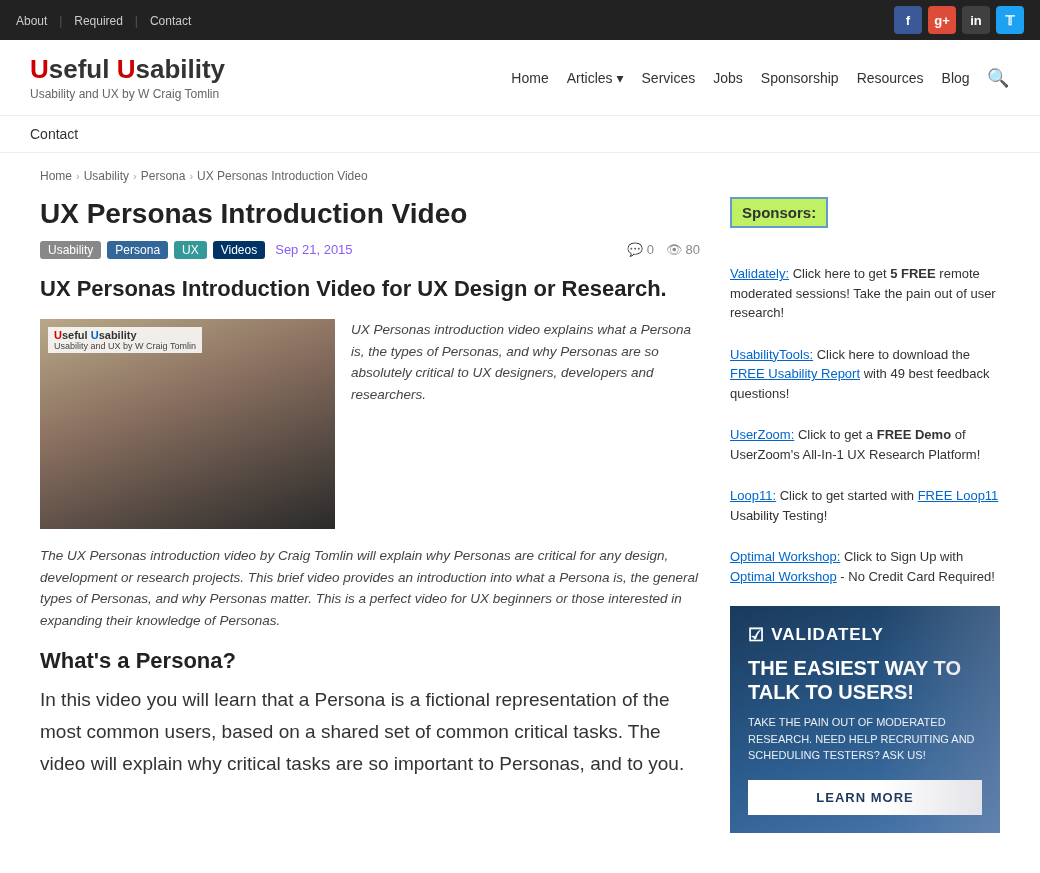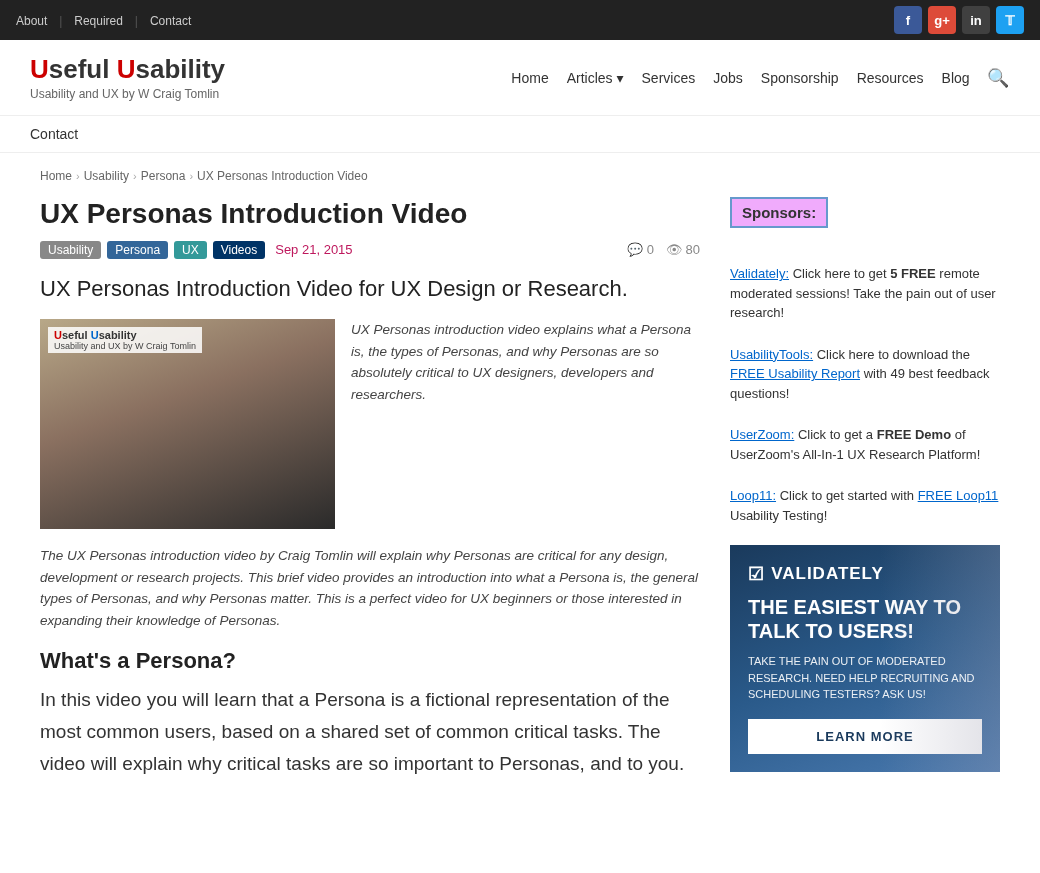--- a/index.html
+++ b/index.html
@@ -110,28 +110,28 @@
       padding: 2px 8px;
       border-radius: 3px;
       font-size: 12px;
       color: #fff;
       text-decoration: none;
     }
     .tag-gray { background: #888; }
     .tag-blue-dark { background: #336699; }
     .tag-teal { background: #339999; text-align: right; }
     .tag-darkblue { background: #003366; }
-    .tag-date { color: #be185d; font-size: 13px; margin-left: 4px; }
+    .tag-date { color: #8b5cf6; font-size: 13px; margin-left: 4px; }
     .tag-meta { color: #888; font-size: 13px; display: flex; align-items: center; gap: 12px; margin-left: auto; }
     .tag-meta span { display: flex; align-items: center; gap: 3px; }
 
     
     .article-subheading {
       font-size: 22px;
-      font-weight: normal;
+      font-weight: bold;
       color: #222;
       margin-bottom: 16px;
       line-height: 1.3;
     }
 
     
     .article-intro {
       display: flex;
       gap: 16px;
       margin-bottom: 16px;
@@ -192,21 +192,21 @@
     }
     .article-paragraph {
       font-size: 19px;
       color: #333;
       line-height: 1.7;
       margin-bottom: 12px;
     }
 
     
     .sponsors-heading {
-      background: #f0abfc;
+      background: #bef264;
       border: 2px solid #6699cc;
       color: #333;
       font-size: 15px;
       font-weight: bold;
       padding: 5px 10px;
       margin-bottom: 14px;
       display: inline-block;
     }
     .sponsor-item {
       margin-bottom: 14px;
@@ -403,20 +403,26 @@
         <span> of UserZoom's All-In-1 UX Research Platform!</span>
       </div>
 
       <div class="sponsor-item">
         <a href="#">Loop11:</a>
         <span> Click to get started with </span>
         <a href="#">FREE Loop11</a>
         <span> Usability Testing!</span>
       </div>
 
+      <div class="sponsor-item">
+        <a href="#">Optimal Workshop:</a>
+        <span> Click to Sign Up with </span>
+        <a href="#">Optimal Workshop</a>
+        <span> - No Credit Card Required!</span>
+      </div>
 
       
       <div class="ad-box">
         <div class="ad-box-bg"></div>
         <div class="ad-brand">
           <span class="ad-checkmark">☑</span>
           <span>VALIDATELY</span>
         </div>
         <div class="ad-headline">
           <div>THE EASIEST WAY TO</div>

